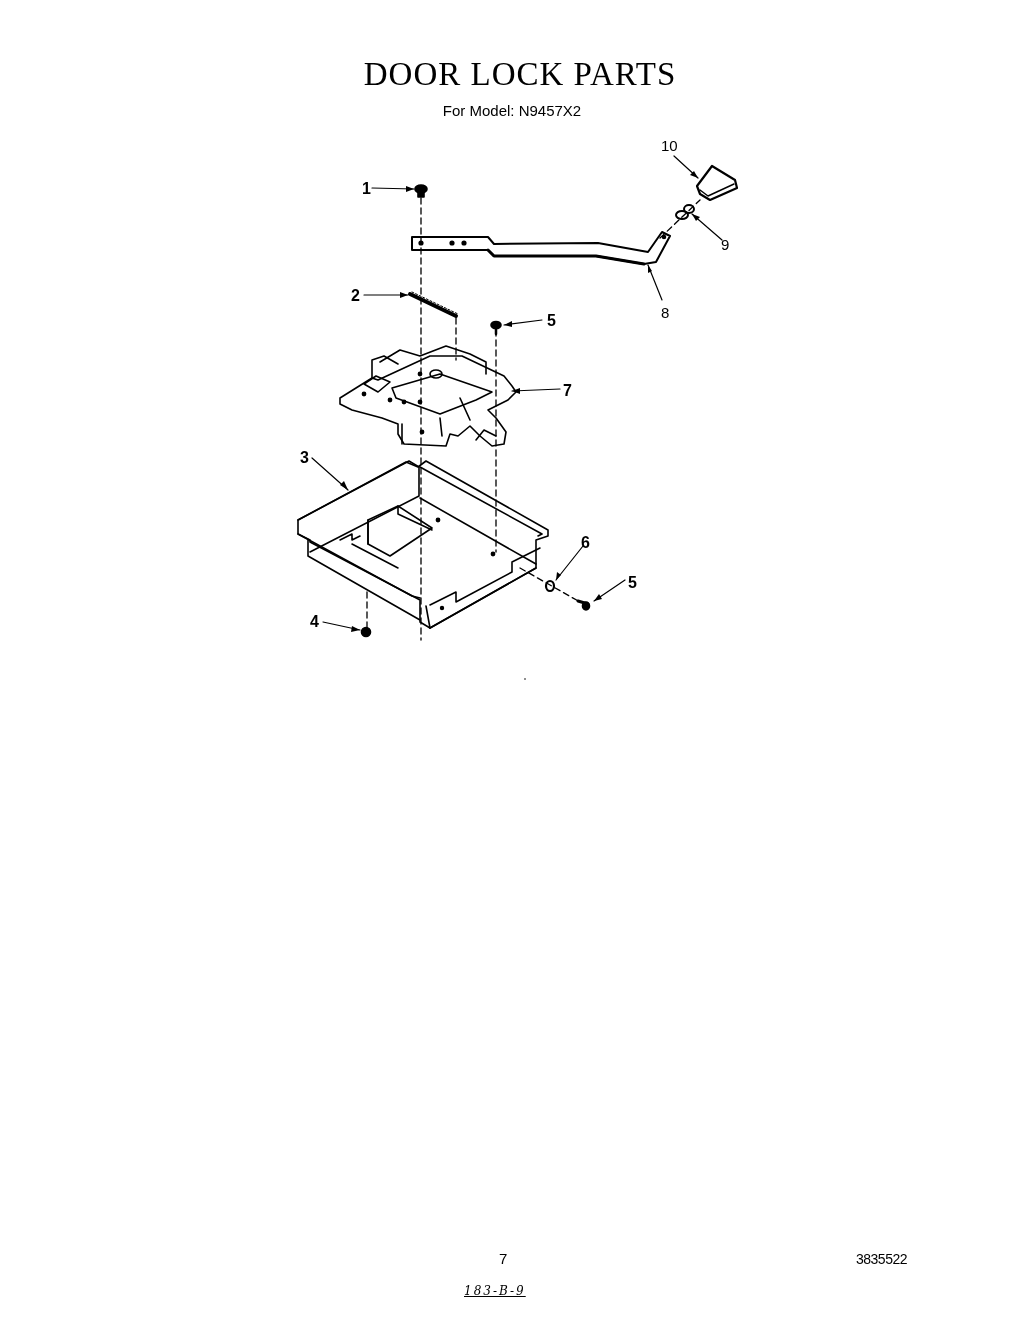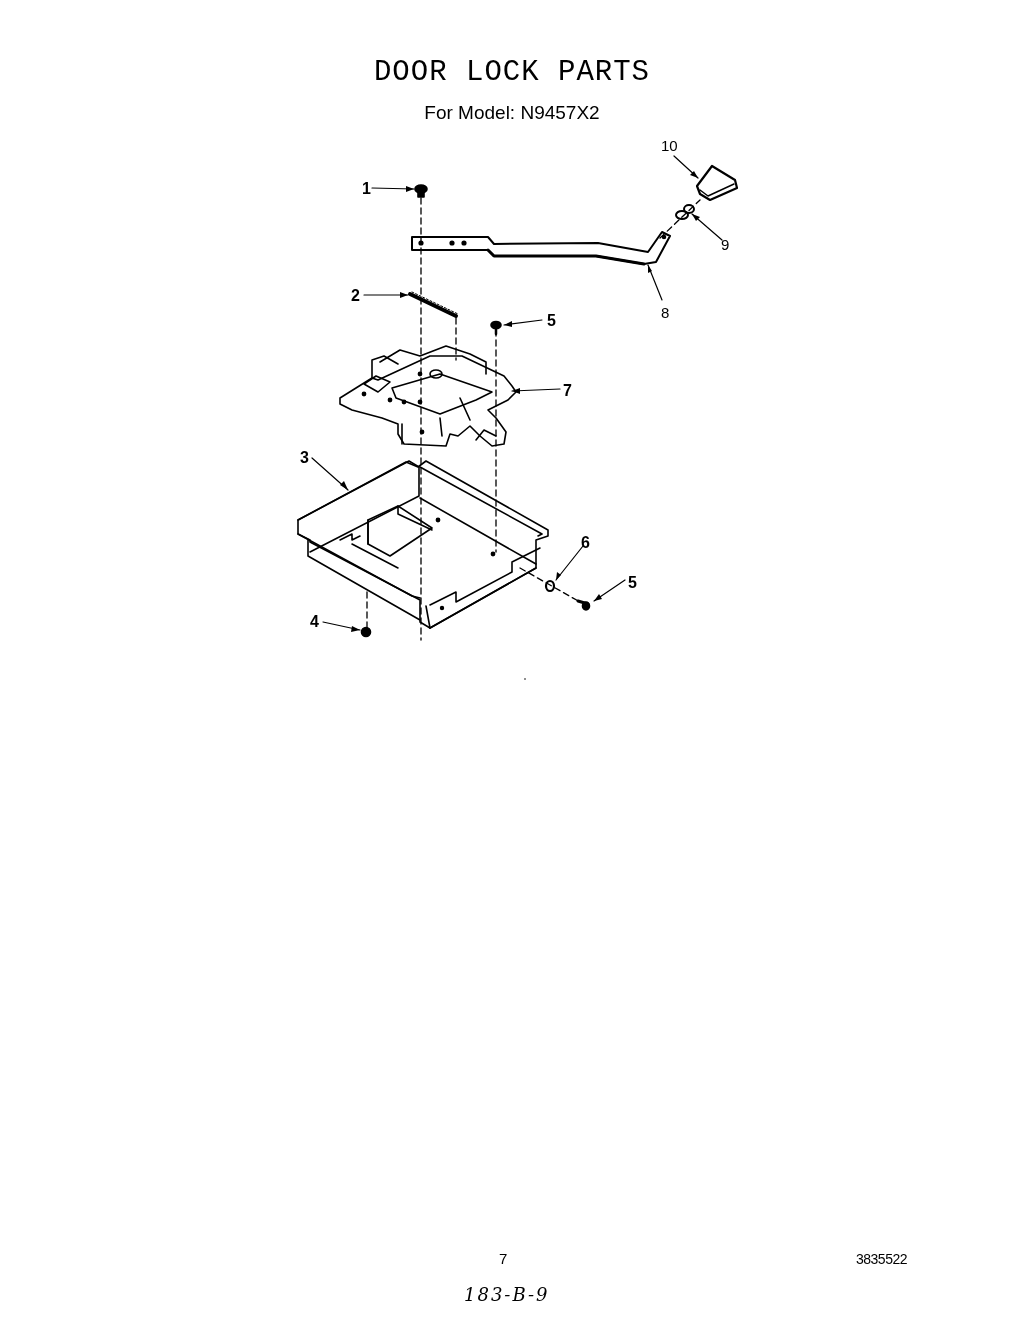--- a/index.html
+++ b/index.html
@@ -1,24 +1,24 @@
 <!DOCTYPE html>
 <html><head>
 <meta charset="utf-8">
 <style>
   html, body { margin: 0; padding: 0; background: #ffffff; }
   body { width: 1036px; height: 1324px; position: relative; overflow: hidden; font-family: "DejaVu Sans", sans-serif; color: #000; }
-  .title { position: absolute; left: 0; width: 1024px; top: 56px; text-align: center; font-family: Liberation Mono, monospace; font-size: 29px; letter-spacing: 1px; font-weight: normal; }
-  .subtitle { position: absolute; left: 0; width: 1024px; top: 102px; text-align: center; font-family: "Liberation Sans", sans-serif; font-size: 19px; }
+  .title { position: absolute; left: 8px; width: 1024px; top: 56px; text-align: center; font-family: Liberation Serif, serif; font-size: 33px; letter-spacing: 1px; font-weight: normal; }
+  .subtitle { position: absolute; left: 0; width: 1024px; top: 102px; text-align: center; font-family: "Liberation Sans", sans-serif; font-size: 15px; }
   .diagram { position: absolute; left: 0; top: 0; width: 1036px; height: 700px; }
   .callout { font-family: "Liberation Sans", sans-serif; font-size: 16px; font-weight: bold; }
   .callout-light { font-family: "Liberation Sans", sans-serif; font-size: 15px; font-weight: normal; }
   .page-num { position: absolute; left: 499px; top: 1250px; font-family: "Liberation Sans", sans-serif; font-size: 15px; }
   .doc-num { position: absolute; left: 856px; top: 1251px; font-family: "Liberation Sans", sans-serif; font-size: 14px; letter-spacing: -0.5px; }
-  .handwritten { position: absolute; left: 464px; top: 1284px; font-family: "DejaVu Serif", serif; font-size: 18px; font-style: italic; letter-spacing: 2px; }
+  .handwritten { position: absolute; left: 464px; top: 1284px; font-family: "DejaVu Serif", serif; font-size: 12px; font-style: italic; letter-spacing: 2px; text-decoration: underline; }
 </style>
 </head>
 <body>
 
 <div class="title">DOOR LOCK PARTS</div>
 <div class="subtitle">For Model: N9457X2</div>
 
 <svg class="diagram" viewBox="0 0 1036 700" xmlns="http://www.w3.org/2000/svg">
   <g fill="none" stroke="#000" stroke-width="1.6" stroke-linejoin="round" stroke-linecap="round">
 

